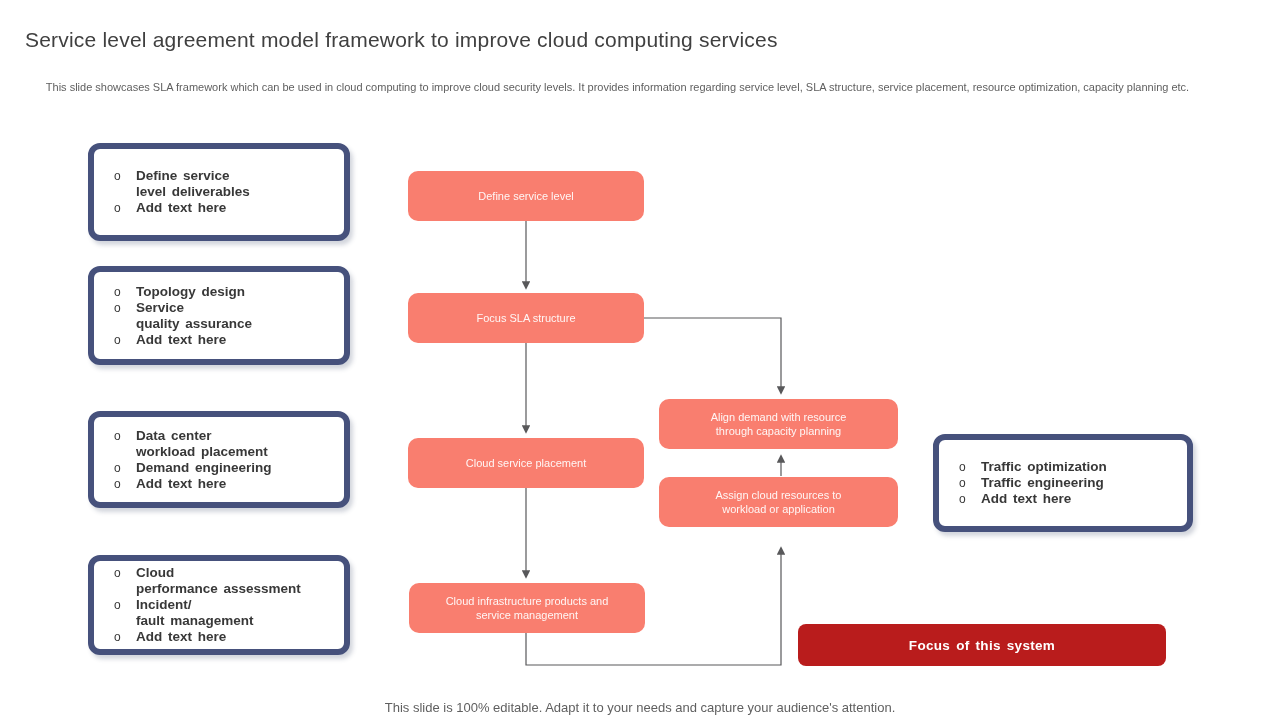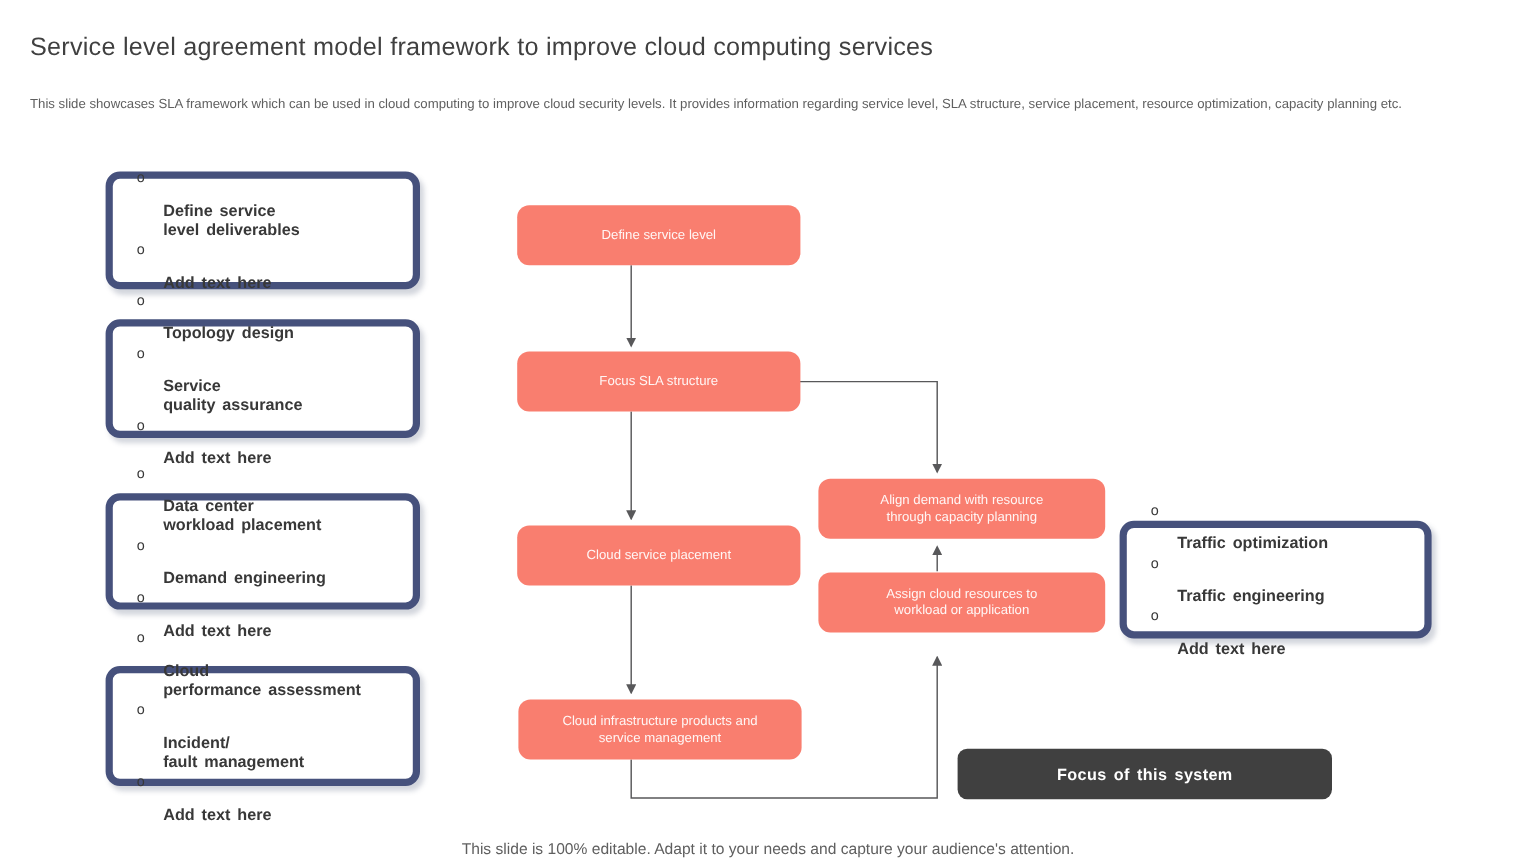--- a/index.html
+++ b/index.html
@@ -17,20 +17,21 @@
     position: absolute;
     left: 25px; top: 28px; width: 1200px;
     font-size: 21px; font-weight: 400;
     color: #404040; letter-spacing: 0.2px;
   }
   .subtitle {
     position: absolute;
     left: 25px; top: 80px; width: 1185px;
     font-size: 11px; line-height: 14px;
     color: #5f5f5f;
+    text-align: center;
   }
   .footer {
     position: absolute;
     left: 0; right: 0; top: 700px;
     text-align: center;
     font-size: 13px; color: #5f5f5f;
   }
 
   .connectors {
     position: absolute; left: 0; top: 0;
@@ -52,39 +53,38 @@
     display: flex;
     font-size: 13.5px; font-weight: bold;
     line-height: 16px; color: #383838;
     word-spacing: 2px;
   }
   .note-box .marker {
     width: 12px; margin-right: 10px;
     font-weight: 400; font-size: 12px; color: #383838;
     flex: 0 0 auto;
   }
-  .note-box .txt { white-space: pre-line; margin-top: 28px; }
+  .note-box .txt { white-space: pre-line; }
 
   .flow-node {
     position: absolute;
     background: #f97e6f;
     border-radius: 10px;
     display: flex; align-items: center; justify-content: center;
     text-align: center;
     color: rgba(255,255,255,0.93);
     font-size: 11px; line-height: 14px;
     white-space: pre-line;
     padding: 20px 10px;
-    margin-left: 23px;
   }
 
   .focus-banner {
     position: absolute;
-    left: 798px; top: 624px; width: 312px; height: 42px;
-    background: #404040;
+    left: 798px; top: 624px; width: 368px; height: 42px;
+    background: #b91c1c;
     border-radius: 8px;
     display: flex; align-items: center; justify-content: center;
     color: #ffffff; font-size: 13.5px; font-weight: bold;
     letter-spacing: 0.3px; word-spacing: 2px;
   }
 
   
   .nb-1 { left: 88px;  top: 143px; width: 262px; height: 98px;  }
   .nb-2 { left: 88px;  top: 266px; width: 262px; height: 99px;  }
   .nb-3 { left: 88px;  top: 411px; width: 262px; height: 97px;  }

